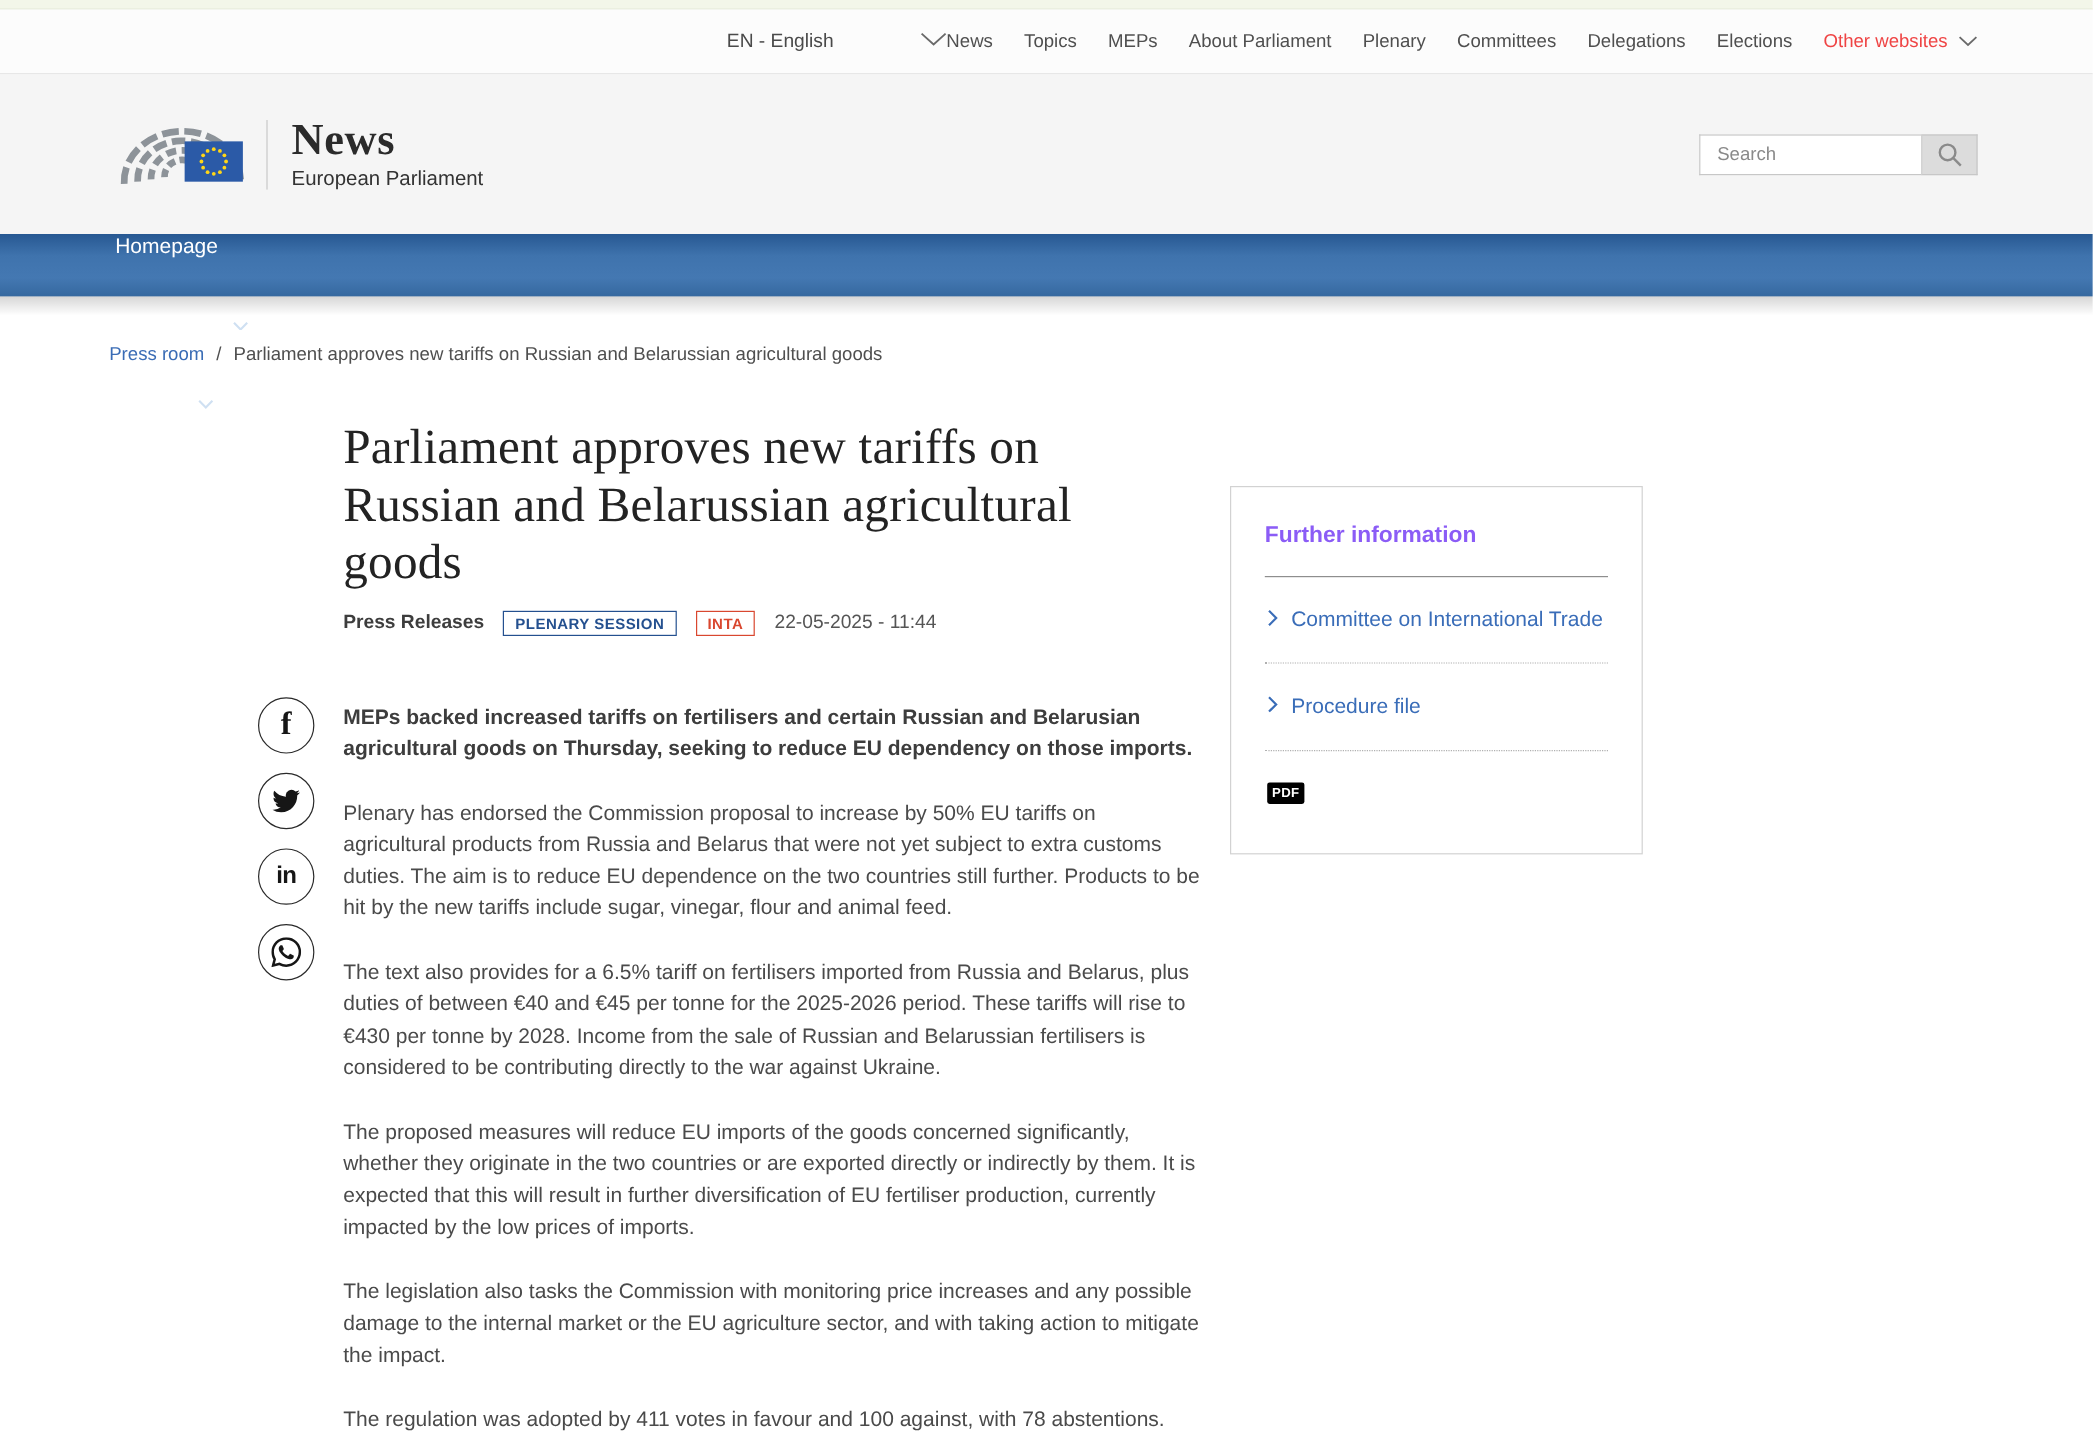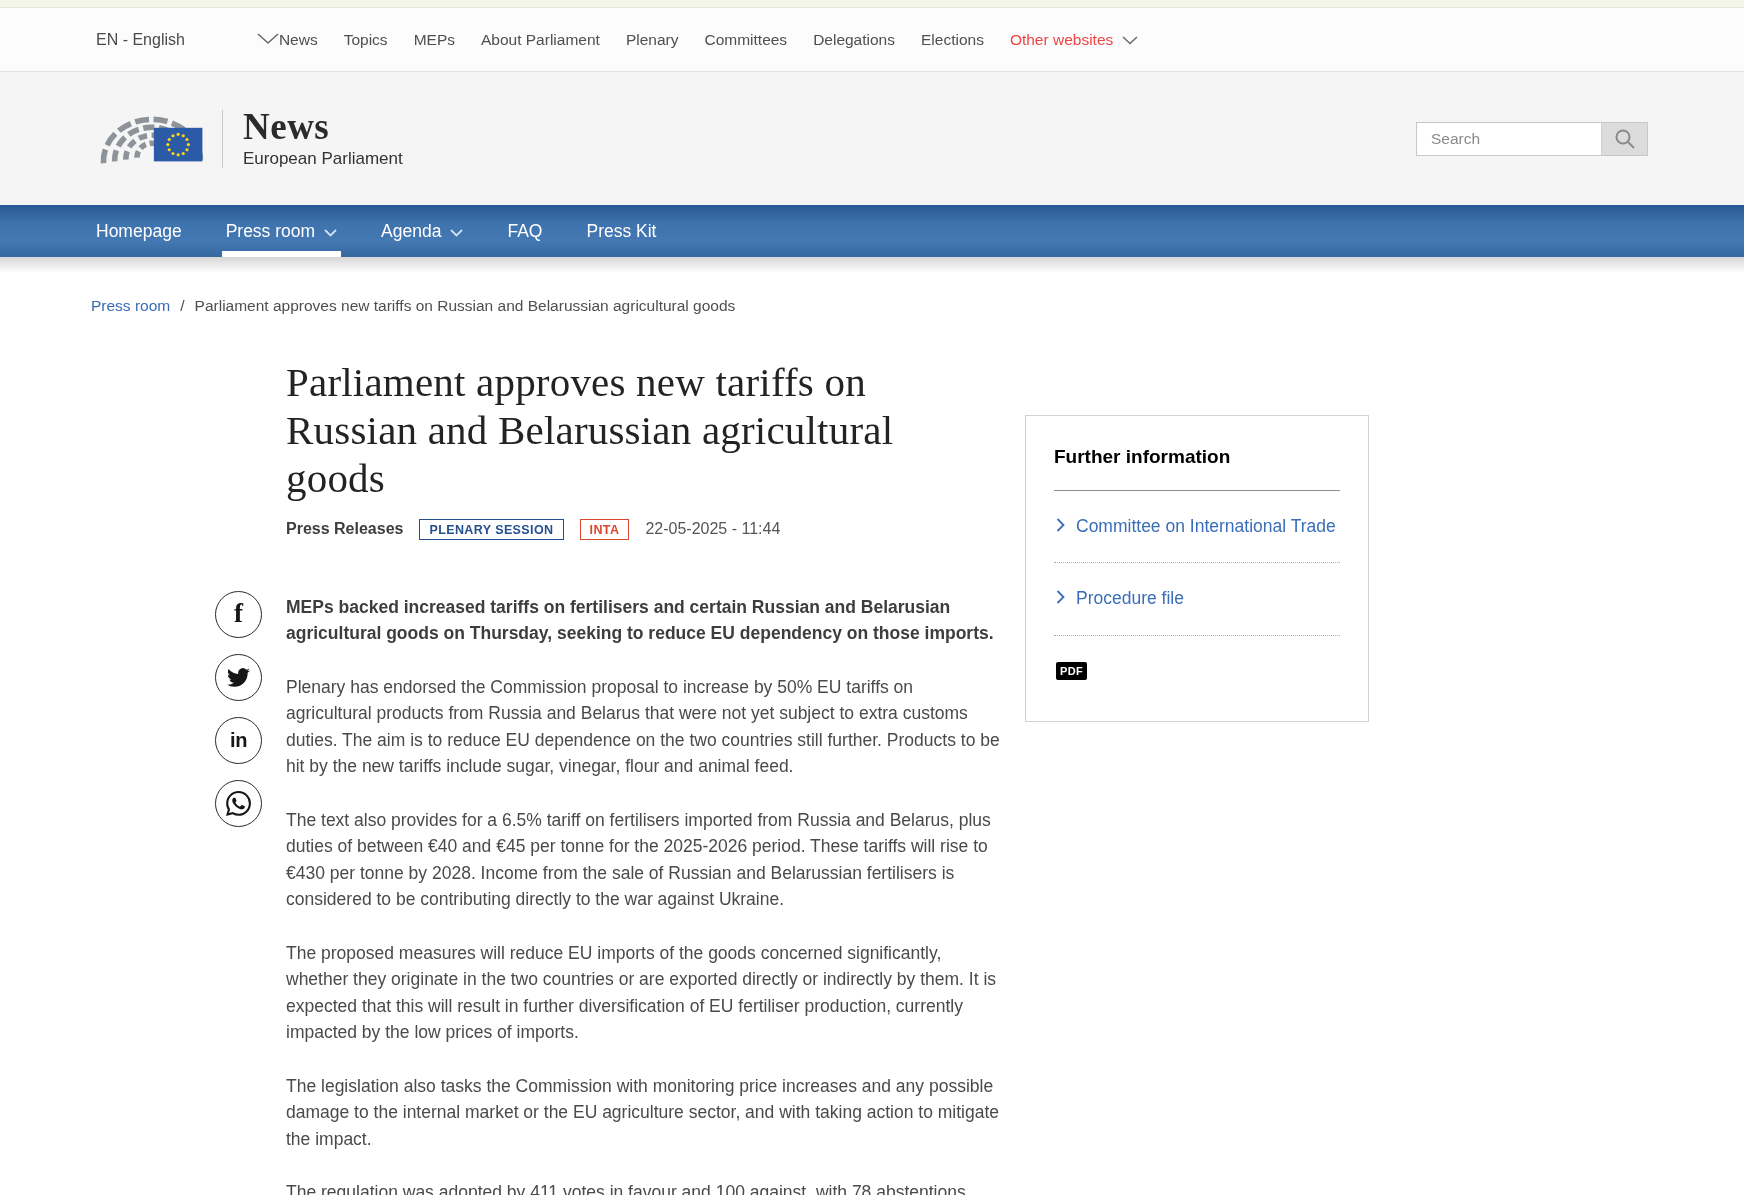--- a/index.html
+++ b/index.html
@@ -6,22 +6,22 @@
   html,body { background:#ffffff; }
   body {
     width:1744px; min-height:1195px;
     font-family:"Liberation Sans", sans-serif;
     color:#404040;
     overflow-x:hidden;
   }
   
   .top-strip { height:8px; background:#f3f6e9; border-bottom:1px solid #e7eadb; }
   .lang-bar {
-    height:64px; background:#fcfcfc; border-bottom:1px solid #e2e2e2;
-    display:flex; align-items:center; justify-content:flex-start;
+    height:54px; background:#fcfcfc; border-bottom:1px solid #e2e2e2;
+    display:flex; align-items:center; justify-content:flex-end;
     padding:0 96px;
   }
   .lang-select { display:flex; align-items:center; gap:72px; cursor:pointer; }
   .lang-label { font-size:16px; color:#4a4a4a; }
   .chev { display:inline-block; }
   .utility-nav { display:flex; align-items:center; gap:26px; }
   .utility-nav a { font-size:15.5px; color:#4f4f4f; text-decoration:none; }
   .utility-other { display:flex; align-items:center; gap:9px; cursor:pointer; font-size:15.5px; color:#ef4444; }
   
   .site-header {
@@ -45,21 +45,21 @@
   }
   .search-input::placeholder { color:#8a8a8a; }
   .search-btn {
     width:47px; background:#dcdcdc; border:1px solid #c7c7c7; border-left:1px solid #d0d0d0;
     display:flex; align-items:center; justify-content:center; cursor:pointer;
   }
   
   .main-nav {
     height:52px;
     background:linear-gradient(180deg,#275892 0%,#3f73ad 35%,#4478b2 70%,#35689f 100%);
-    display:flex; align-items:stretch; padding:0 96px; gap:44px;
+    display:flex; align-items:stretch; padding:0 96px; gap:44px;flex-direction:column;
   }
   .main-nav .nav-item {
     display:flex; align-items:center; gap:9px; color:#ffffff;
     font-size:17.5px; font-weight:500; text-decoration:none; position:relative;
     cursor:pointer;
   }
   .main-nav .nav-item.active::after {
     content:""; position:absolute; left:-4px; right:-4px; bottom:0; height:6px; background:#ffffff;
   }
   .nav-shadow { height:16px; background:linear-gradient(180deg, rgba(0,0,0,0.16), rgba(0,0,0,0)); }
@@ -92,21 +92,21 @@
   }
   .badge-blue { color:#24508f; }
   .badge-red  { color:#d9472f; }
   .meta-date { font-size:16px; color:#555; }
   .article-body { margin-top:54px; }
   .article-body p { font-size:17.5px; line-height:26.5px; color:#4a4a4a; margin-bottom:27px; }
   .article-body p.intro { font-weight:700; color:#3d3d3d; margin-bottom:27px; }
   
   .sidebar-col { width:344px; flex:none; margin-left:25px; margin-top:56px; }
   .info-box { border:1px solid #d2d2d2; background:#fff; padding:30px 28px 18px; }
-  .info-title { font-size:19px; font-weight:700; color:#000000; }
+  .info-title { font-size:19px; font-weight:700; color:#8b5cf6; }
   .info-rule { height:1px; background:#8e8e8e; margin-top:22px; }
   .info-item {
     display:flex; align-items:flex-start; gap:11px; padding:23px 2px;
     border-bottom:1px dotted #b0b0b0; cursor:pointer;
   }
   .info-item:last-child { border-bottom:none; }
   .info-item .chevron-blue { margin-top:4px; flex:none; }
   .info-item a { font-size:17.5px; line-height:1.45; color:#3a6db8; text-decoration:none; }
   .pdf-badge {
     background:#000000; color:#fff; font-size:11px; font-weight:700;

